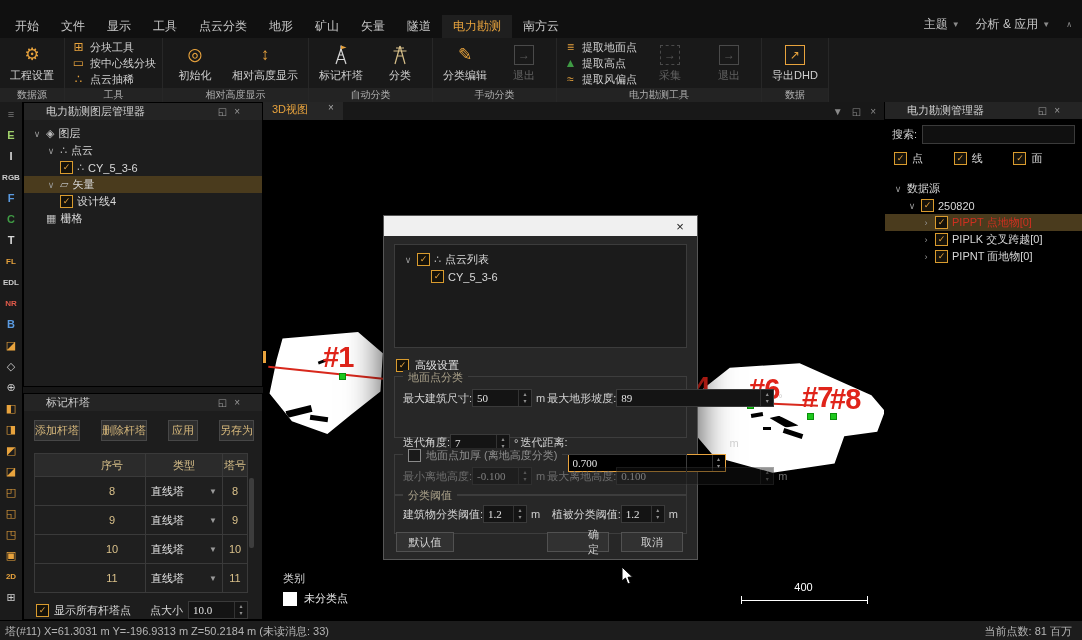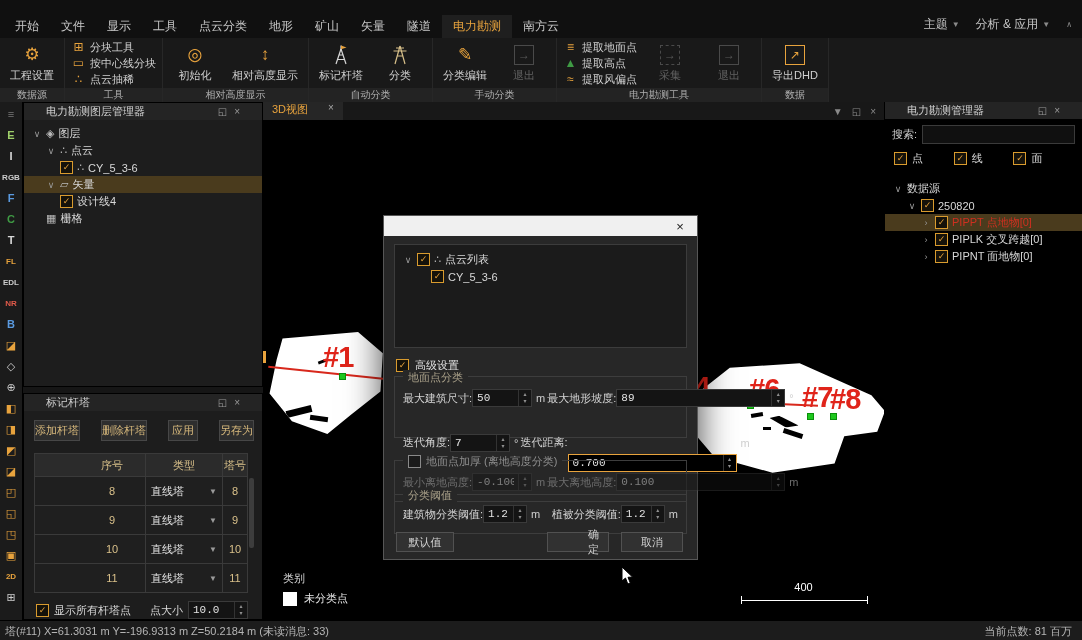--- a/index.html
+++ b/index.html
@@ -63,21 +63,21 @@
   .ttr{display:flex;height:28px;border-top:1px solid #3a3a3a;background:#1f1f1f;padding-left:44px;}
   .ttr.head{height:22px;border-top:none;background:#2b2b2b;}
   .tc{display:flex;align-items:center;justify-content:center;font-size:11px;color:#d9c08a;}
   .tc1{width:66px;} .tc2{width:78px;border-left:1px solid #3a3a3a;border-right:1px solid #3a3a3a;justify-content:space-between;padding:0 5px;box-sizing:border-box;color:#e0e0e0;} .tc3{flex:1;}
   .ttr.head .tc2{justify-content:center;color:#d9c08a;}
   .dd{color:#9a9a9a;font-size:8px;}
   .tscroll{position:absolute;right:-7px;top:24px;width:5px;height:70px;background:#3d3d3d;border-radius:2px;}
   .tfoot{display:flex;align-items:center;gap:5px;padding:8px 14px 0 12px;font-size:11px;color:#d8d8d8;}
   .tfoot .sp{flex:1;}
   .spin{display:flex;align-items:stretch;background:#141414;border:1px solid #3a3a3a;height:18px;box-sizing:border-box;}
-  .spin input{flex:1;min-width:0;background:transparent;border:0;outline:0;color:#e2e2e2;font-size:11px;padding:0 4px;font-family:Liberation Mono, monospace;}
+  .spin input{flex:1;min-width:0;background:transparent;border:0;outline:0;color:#e2e2e2;font-size:11px;padding:0 4px;font-family:Liberation Serif, serif;}
   .spin .arr{width:12px;display:flex;flex-direction:column;align-items:center;justify-content:center;border-left:1px solid #333;color:#909090;font-size:6px;line-height:7px;}
   .spin.focus{border-color:#e8a33d;background:#000;margin-top:41px;}
   .pt-size{width:60px;}
 
   
   .center{flex:1;display:flex;flex-direction:column;min-width:0;}
   .tabbar{height:18px;background:#181818;border-bottom:1px solid #000;display:flex;align-items:center;}
   .tab{height:18px;display:flex;align-items:flex-start;gap:20px;background:#262626;padding:0 9px;color:#e8a33d;font-size:11px;}
   .tab .x{color:#a8a8a8;font-size:10px;}
   .tab-sp{flex:1;}
@@ -116,21 +116,21 @@
   .dialog{position:absolute;left:383px;top:215px;width:315px;height:345px;z-index:40;
     box-shadow:0 10px 34px rgba(0,0,0,.75);border:1px solid #565656;background:#272727;box-sizing:border-box;}
   .dtitle{height:20px;background:#f0f0f0;display:flex;justify-content:flex-end;align-items:center;}
   .dclose{width:34px;height:20px;display:flex;align-items:center;justify-content:center;color:#222;font-size:13px;}
   .dbody{position:relative;height:323px;background:#272727;}
   .dtree{position:absolute;left:10px;right:10px;top:8px;height:104px;background:#1b1b1b;border:1px solid #3c3c3c;padding-top:6px;box-sizing:border-box;}
   .dtree .trow{height:17px;}
   .adv{position:absolute;left:12px;top:122px;display:flex;align-items:center;gap:6px;font-size:11px;color:#e0e0e0;}
   .gbox{position:absolute;left:10px;right:10px;border:1px solid #3d3d3d;}
   .glegend{position:absolute;top:-7px;left:8px;background:#272727;padding:0 5px;font-size:11px;color:#a9a089;display:flex;align-items:center;gap:5px;white-space:nowrap;}
-  .g1{top:140px;height:60px;} .g2{top:224px;height:40px;} .g3{top:258px;height:38px;}
+  .g1{top:140px;height:60px;} .g2{top:218px;height:40px;} .g3{top:258px;height:38px;}
   .frow-d{position:absolute;left:8px;right:6px;display:flex;align-items:center;font-size:11px;color:#d4d4d4;}
   .fl{white-space:nowrap;}
   .unit{margin:0 2px 0 4px;color:#cfcfcf;}
   .dis .fl,.dis .unit{color:#6e6e6e;}
   .dis .spin{opacity:.45;}
   .dbtn{position:absolute;height:20px;background:#313131;border:1px solid #515151;color:#cfcfcf;font-size:11px;display:flex;align-items:center;justify-content:center;box-sizing:border-box;}
   .btn-def{left:12px;bottom:7px;width:58px;}
   .btn-ok{right:88px;bottom:7px;width:62px;padding-left:40px;}
   .btn-cancel{right:14px;bottom:7px;width:62px;}
   .cursor{position:absolute;left:237px;top:330px;z-index:60;}

